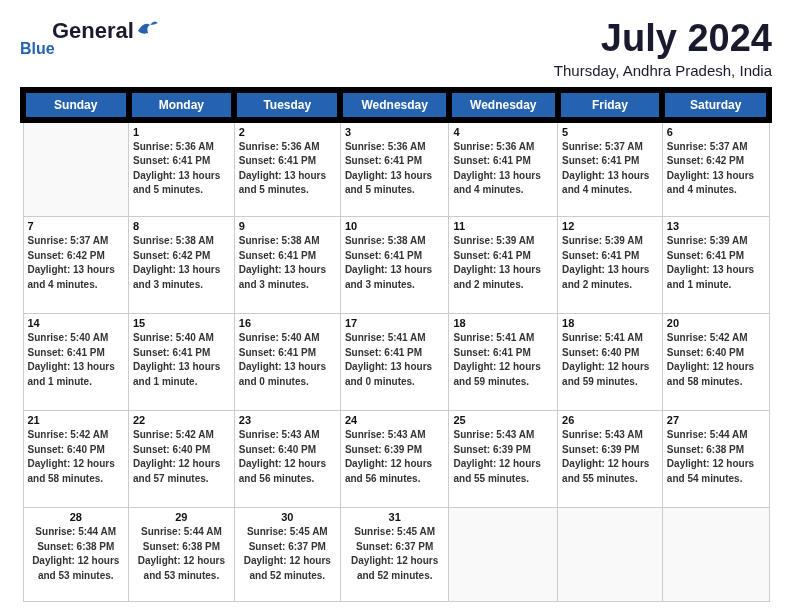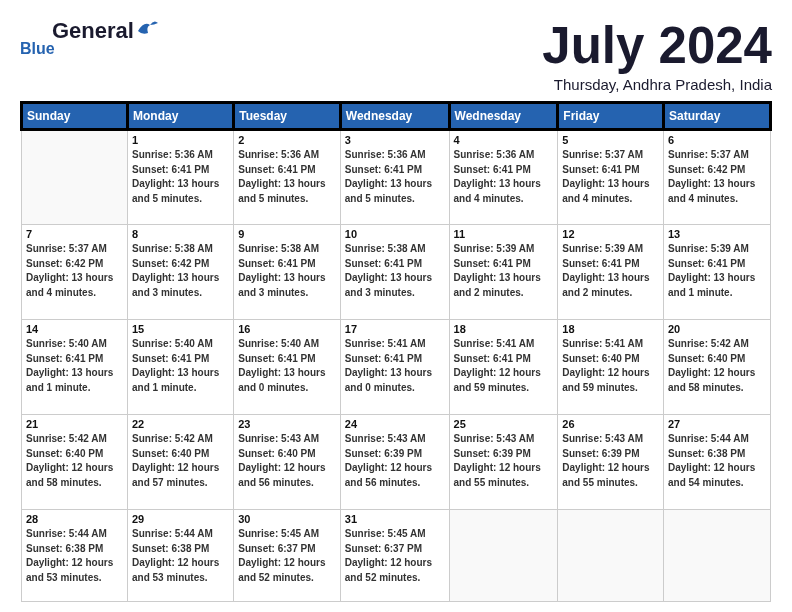--- a/index.html
+++ b/index.html
@@ -25,44 +25,44 @@
     }
     .logo {
       display: flex;
       flex-direction: column;
       align-items: flex-start;
     }
     .title-area {
       text-align: right;
     }
     .month-title {
-      font-size: 51px;
+      font-size: 38px;
       font-weight: bold;
       color: #1a1a2e;
       line-height: 1.1;
     }
     .location {
       font-size: 15px;
       color: #1a1a2e;
       margin-top: 2px;
     }
     .calendar {
       flex: 1;
       border-collapse: collapse;
       width: 100%;
       font-size: 9.5px;
     }
     .calendar th {
       background-color: #2563b0;
       color: #fff;
       padding: 5px 4px;
-      text-align: left;
+      text-align: center;
       font-size: 12px;
       font-weight: bold;
-      border: 3px solid #000000;
+      border: 6px solid #000000;
     }
     .calendar td {
       vertical-align: top;
       border: 1px solid #ccc;
       padding: 3px 4px;
       width: 113px;
       height: 82px;
       font-size: 9px;
       color: #333;
       background: #fff;
@@ -78,20 +78,21 @@
       margin-bottom: 2px;
     }
     .day-info {
       line-height: 1.45;
       color: #333;
       font-size: 10px;
       font-weight: bold;
     }
     .last-row td {
       height: 70px;
+      text-align: center;
     }
   </style>
 </head>
 <body>
 
 <div class="page">
   <div class="header">
     <div class="logo">
       <div style="display:flex; align-items:center;">
         <span style="font-size:22px; font-weight:bold; color:#1a1a2e;margin-left:32px;">General</span>

